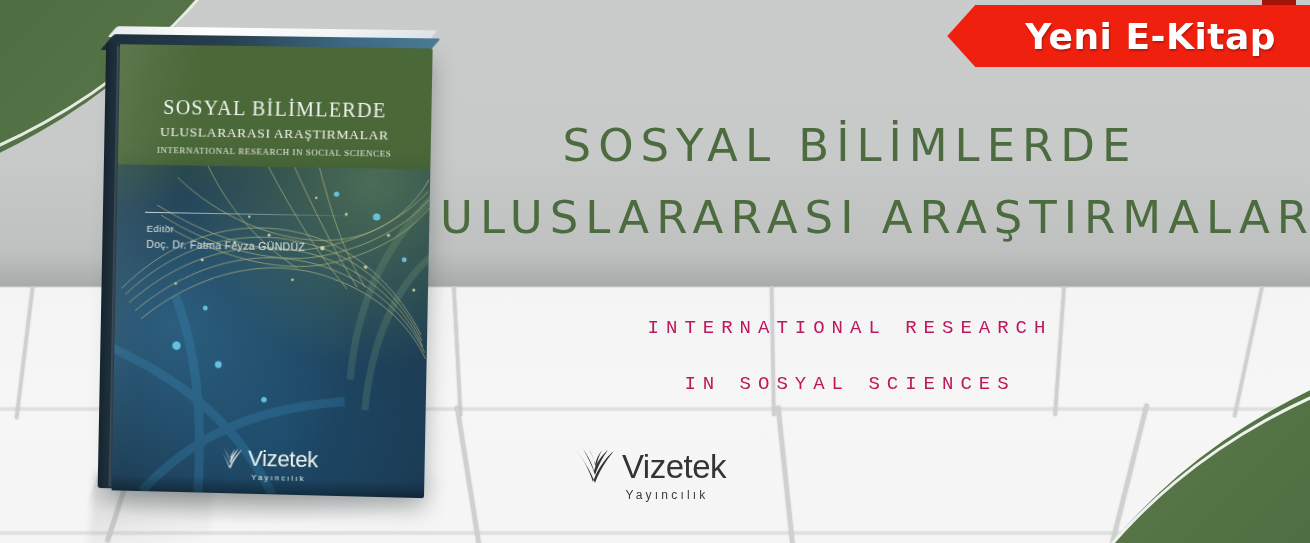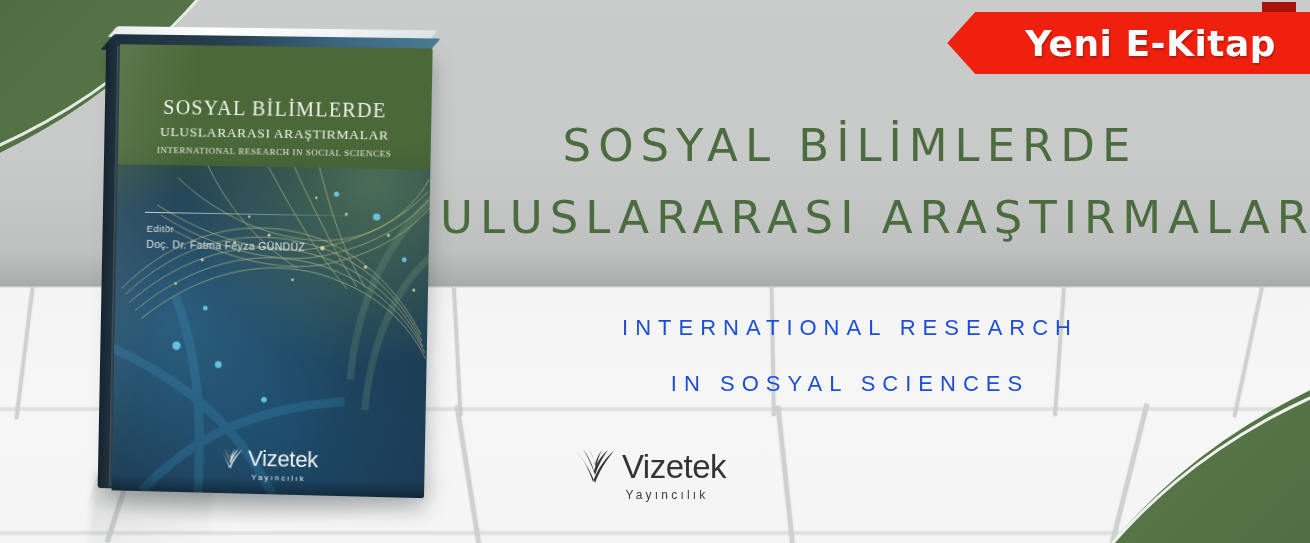--- a/index.html
+++ b/index.html
@@ -57,21 +57,21 @@
   }
   .corner-br .arc{
     position:absolute;right:-288px;bottom:-292px;width:600px;height:500px;
     border-radius:100% 0 0 0;
     border-left:3px solid rgba(255,255,255,.9);
     border-top:3px solid rgba(255,255,255,.9);
     box-sizing:border-box;
   }
 
   
-  .ribbon-wrap{position:absolute;right:0;top:12px;height:54px;text-align:right;}
+  .ribbon-wrap{position:absolute;right:0;top:5px;height:54px;text-align:right;}
   .ribbon-tail{
     position:absolute;right:14px;top:-10px;width:34px;height:22px;
     background:#a6130a;border-radius:0 0 4px 4px;
   }
   .ribbon{
     position:relative;height:62px;padding:0 34px 0 78px;
     background:#f0200f;color:#fff;
     display:flex;align-items:center;justify-content:center;
     border-radius:0 0 0 0;
     clip-path:polygon(28px 0, 100% 0, 100% 100%, 28px 100%, 0 50%);
@@ -91,23 +91,23 @@
   }
   .h-line{
     font-family:"DejaVu Sans", sans-serif;
     font-size:45px;font-weight:500;letter-spacing:7px;
     line-height:72px;color:#4c6b3f;white-space:nowrap;
   }
   .sub{
     position:absolute;left:440px;top:300px;width:820px;text-align:center;
   }
   .s-line{
-    font-family:Liberation Sans, sans-serif;
-    font-size:22px;font-weight:500;letter-spacing:7px;
-    line-height:56px;color:#1d4ed8;white-space:nowrap;
+    font-family:Liberation Mono, monospace;
+    font-size:19px;font-weight:500;letter-spacing:7px;
+    line-height:56px;color:#be185d;white-space:nowrap;
   }
 
   
   .logo{
     position:absolute;left:560px;top:448px;width:180px;
     display:flex;flex-direction:column;align-items:center;
   }
   .logo-row{display:flex;align-items:center;gap:6px;}
   .logo-mark{width:42px;height:36px;display:block;}
   .logo-word{

